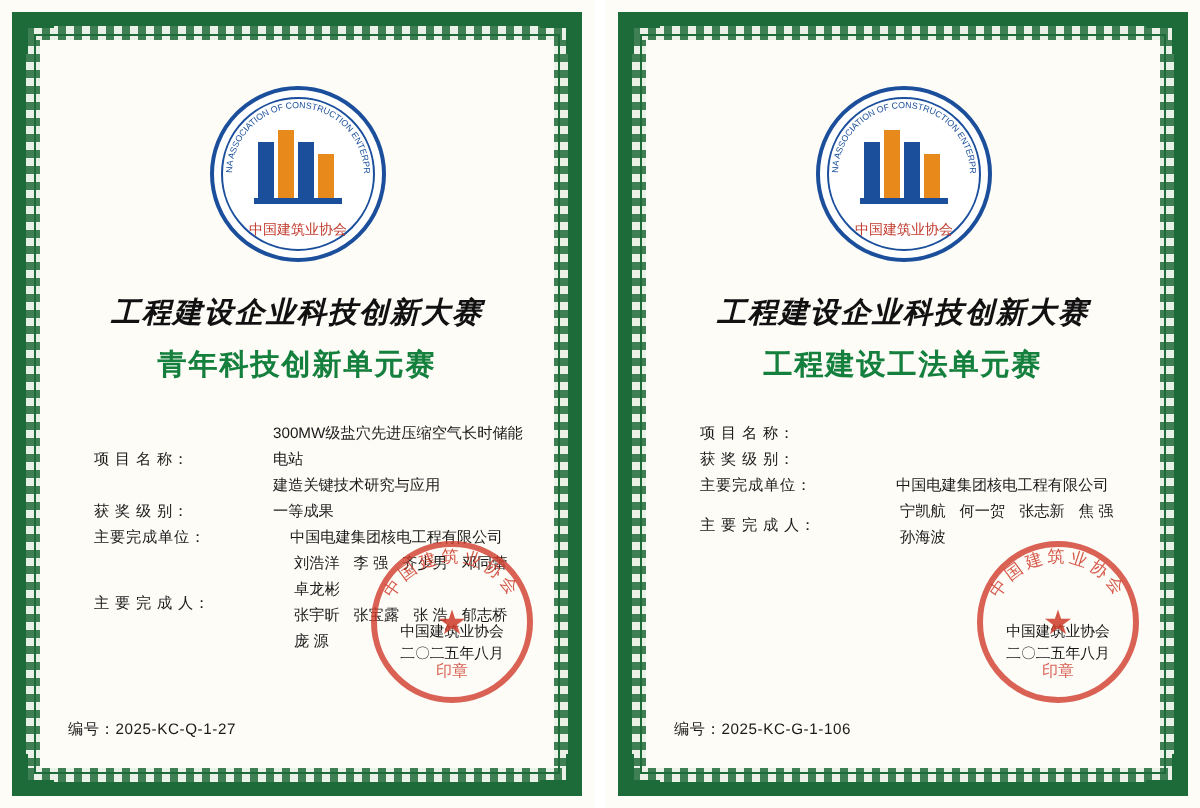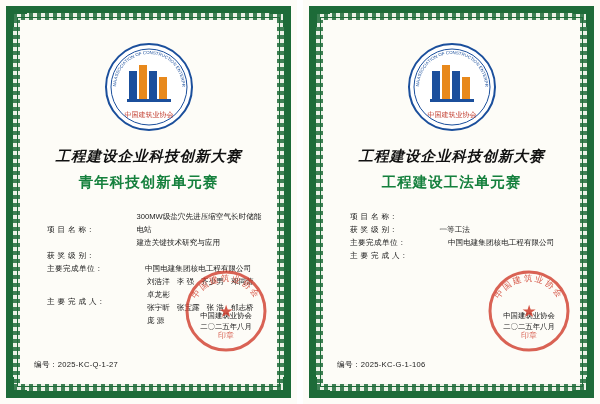--- a/index.html
+++ b/index.html
@@ -193,20 +193,21 @@
       <div class="body">
         <div class="row">
           <div class="lab">项 目 名 称：</div>
           <div class="val">
             <span>300MW级盐穴先进压缩空气长时储能电站</span>
             <span class="cont">建造关键技术研究与应用</span>
           </div>
         </div>
         <div class="row">
           <div class="lab">获 奖 级 别：</div>
+          <div class="val">一等成果</div>
         </div>
         <div class="row">
           <div class="lab">主要完成单位：</div>
           <div class="val">中国电建集团核电工程有限公司</div>
         </div>
         <div class="row">
           <div class="lab">主 要 完 成 人：</div>
           <div class="val">
             <span class="names">
               <span>刘浩洋</span><span>李 强</span><span>齐少男</span><span>邓同蕾</span><span>卓龙彬</span>
@@ -271,28 +272,32 @@
 
       <div class="title-main">工程建设企业科技创新大赛</div>
       <div class="title-sub">工程建设工法单元赛</div>
 
       <div class="body">
         <div class="row">
           <div class="lab">项 目 名 称：</div>
         </div>
         <div class="row">
           <div class="lab">获 奖 级 别：</div>
-          <div class="val">一等工法</div>
         </div>
         <div class="row">
           <div class="lab">主要完成单位：</div>
           <div class="val">中国电建集团核电工程有限公司</div>
         </div>
         <div class="row">
           <div class="lab">主 要 完 成 人：</div>
+          <div class="val">
+            <span class="names">
+              <span>宁凯航</span><span>何一贺</span><span>张志新</span><span>焦 强</span><span>孙海波</span>
+            </span>
+          </div>
         </div>
       </div>
     </div>
 
     <div class="org-text">
       <div>中国建筑业协会</div>
       <div>二〇二五年八月</div>
     </div>
 
     <div class="seal">

